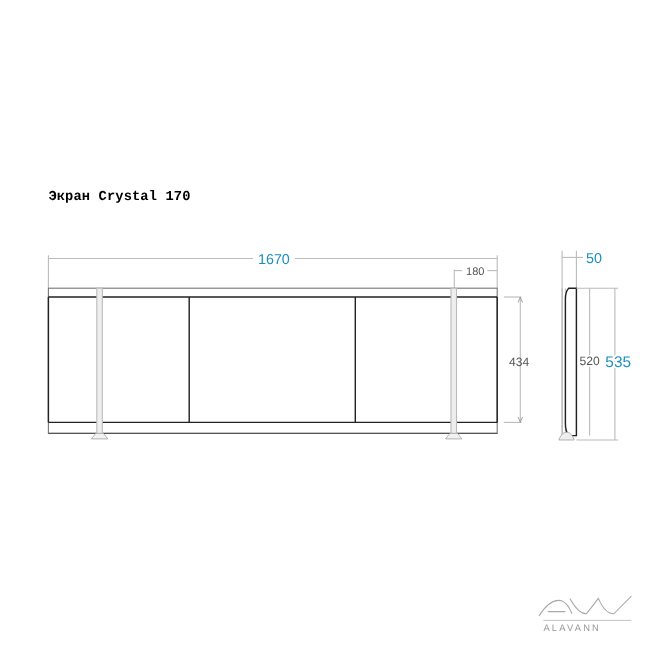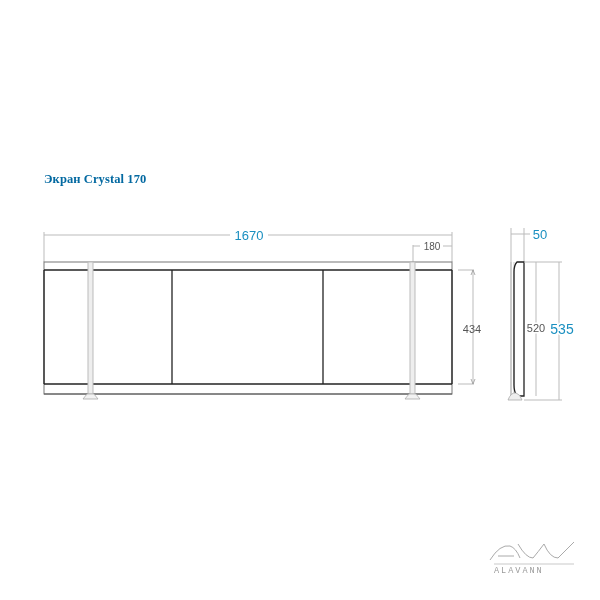--- a/index.html
+++ b/index.html
@@ -1,22 +1,22 @@
 <!DOCTYPE html>
 <html><head>
 <meta charset="utf-8">
 <style>
   html, body { margin:0; padding:0; background:#ffffff; }
   body { width:600px; height:600px; position:relative; overflow:hidden; font-family:"Liberation Sans", sans-serif; }
-  .title { position:absolute; left:44px; top:172px; font-size:12.5px; font-weight:bold; color:#0369a1; font-family:Liberation Serif, serif; letter-spacing:0.1px; }
+  .title { position:absolute; left:44px; top:172px; font-size:12.5px; font-weight:bold; color:#000000; font-family:Liberation Mono, monospace; letter-spacing:0.1px; }
   svg { position:absolute; left:0; top:0; }
   .lbl-blue { fill:#1a8fc0; font-family:"Liberation Sans", sans-serif; }
   .lbl-gray { fill:#555; font-family:"Liberation Sans", sans-serif; }
   .logo { position:absolute; left:488px; top:538px; width:95px; height:42px; }
-  .logo-text { position:absolute; left:494px; top:566px; font-size:8.5px; letter-spacing:2px; color:#9a9a9a; font-family:Liberation Mono, monospace; }
+  .logo-text { position:absolute; left:494px; top:566px; font-size:8.5px; letter-spacing:2px; color:#9a9a9a; font-family:Liberation Sans, sans-serif; }
 </style>
 </head>
 <body>
 
 <div class="title">Экран Crystal 170</div>
 
 <svg width="600" height="600" viewBox="0 0 600 600">
 
   <g>
     <line x1="44" y1="232" x2="44" y2="262" stroke="#bbb" stroke-width="1"></line>

